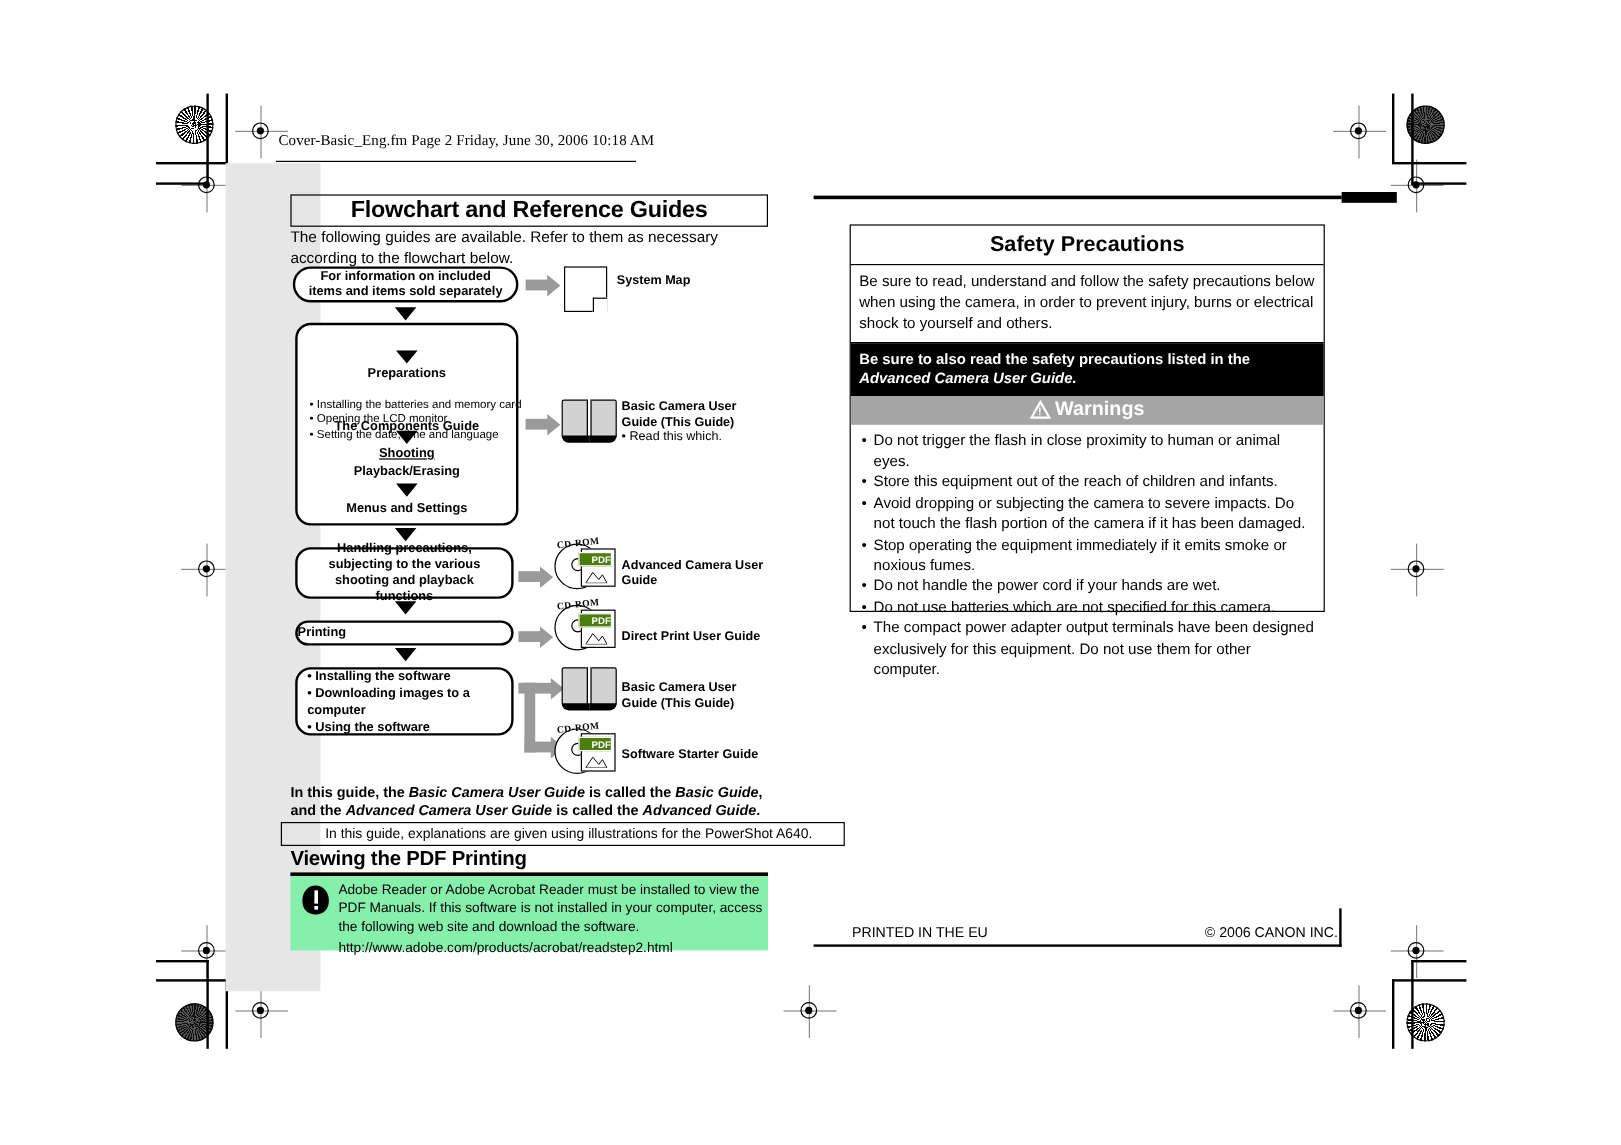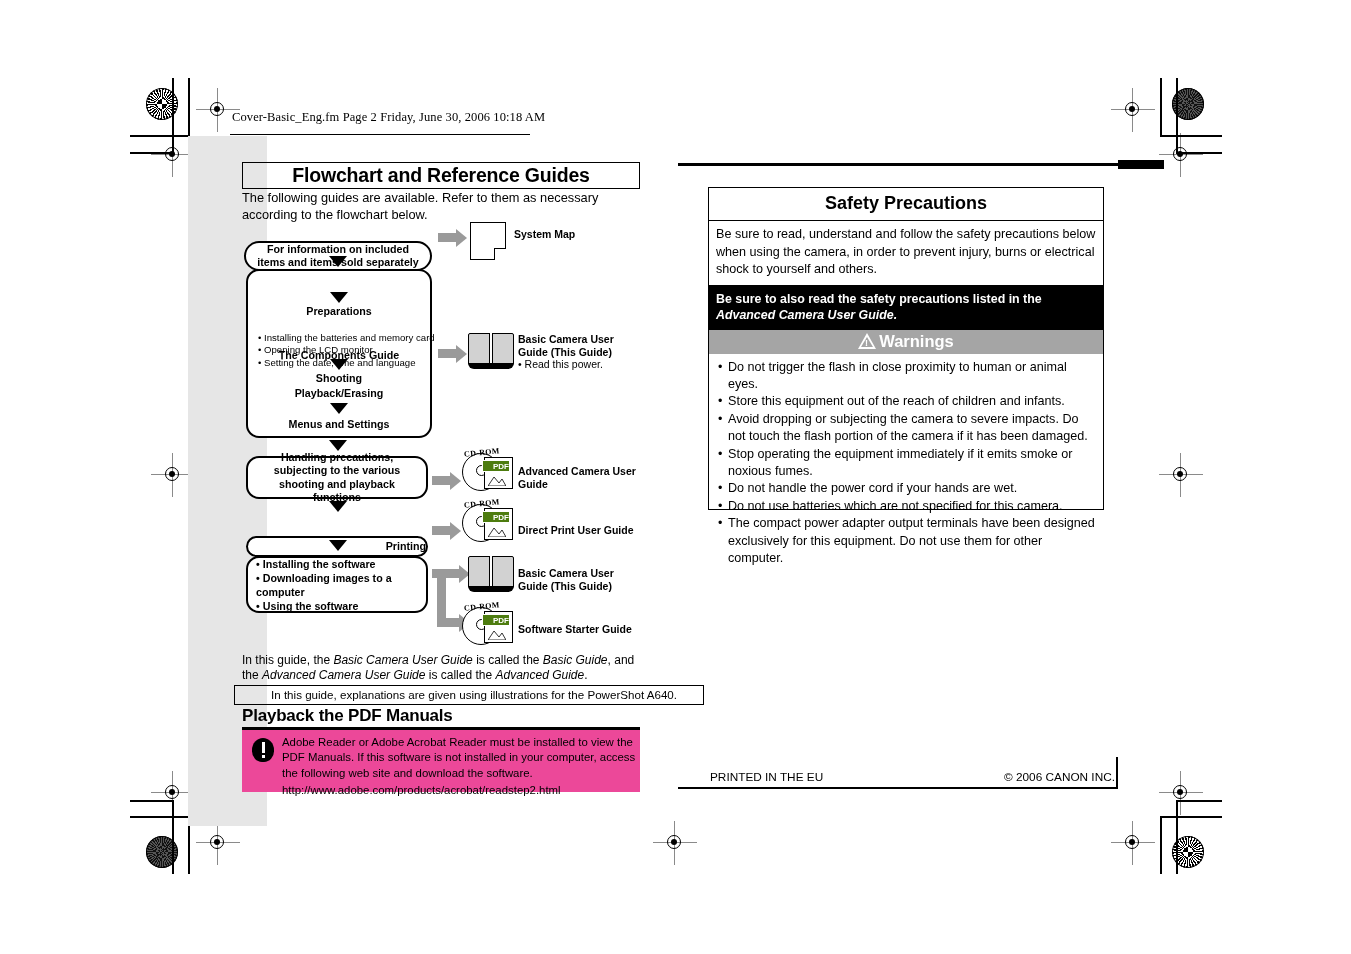--- a/index.html
+++ b/index.html
@@ -25,21 +25,21 @@
   .rule{position:absolute;background:#000;}
   .fmline{position:absolute;font-family:"Liberation Serif","DejaVu Serif",serif;
       font-size:12.5px;white-space:nowrap;letter-spacing:.1px;}
   
   .title-box{position:absolute;border:1.4px solid #000;box-sizing:border-box;
       display:flex;align-items:center;justify-content:center;}
   .title-box span{font-weight:bold;font-size:19.5px;letter-spacing:-.2px;}
   .intro{position:absolute;font-size:12.8px;line-height:16.5px;width:400px;}
   .node{position:absolute;box-sizing:border-box;border:2.6px solid #000;
       background:#fff;display:flex;flex-direction:column;justify-content:center;}
-  .node.pill{border-radius:22px;align-items:flex-end;margin-top:19px;}
+  .node.pill{border-radius:22px;align-items:flex-start;}
   .node.round{border-radius:13px;}
   .node .ntxt{font-size:10.7px;font-weight:bold;line-height:13.5px;text-align:center;}
   .bulletlist{font-size:9.6px;font-weight:normal;line-height:12.3px;padding:0 6px;}
   .bulletlist div{white-space:nowrap;}
   .biglist{font-size:10.7px;font-weight:bold;line-height:14px;padding:0 8px;}
   .dtri{position:absolute;width:0;height:0;border-left:9px solid transparent;
       border-right:9px solid transparent;border-top:11px solid #000;}
   .garrow{position:absolute;}
   .garrow .shaft{position:absolute;background:#9a9a9a;height:9px;left:0;top:4px;}
   .garrow .head{position:absolute;width:0;height:0;border-top:9px solid transparent;
@@ -81,21 +81,21 @@
       border:1.5px solid #fff;box-sizing:border-box;}
   .cdicon .mt{position:absolute;left:26px;top:26px;width:18px;height:11px;}
   .iconlabel{position:absolute;font-size:10.5px;font-weight:bold;line-height:12.6px;}
   .iconlabel .sub{font-weight:normal;}
   .para{position:absolute;font-size:12px;line-height:15.2px;}
   .para i{font-style:italic;}
   .boxline{position:absolute;border:1.2px solid #000;box-sizing:border-box;
       font-size:11.6px;padding:2px 4px;}
   .h2{position:absolute;font-size:17px;font-weight:bold;letter-spacing:-.2px;}
   .h2rule{position:absolute;height:2.6px;background:#000;}
-  .notebox{position:absolute;background:#ec4899;box-sizing:border-box;}
+  .notebox{position:absolute;background:#86efac;box-sizing:border-box;}
   .notebox .txt{position:absolute;left:40px;top:5px;font-size:11.4px;line-height:15.4px;width:358px;}
   .excl{position:absolute;left:10px;top:8px;width:22px;height:24px;background:#000;
       border-radius:50% 50% 45% 45%;}
   .excl:after{content:"";position:absolute;left:9.5px;top:4px;width:3px;height:11px;background:#fff;}
   .excl:before{content:"";position:absolute;left:9.5px;top:17px;width:3px;height:3px;background:#fff;}
   
   .sp-box{position:absolute;border:1.5px solid #000;box-sizing:border-box;background:#fff;}
   .sp-title{font-size:18px;font-weight:bold;text-align:center;padding:5px 0 6px;
       border-bottom:1.5px solid #000;}
   .sp-lead{font-size:12.6px;line-height:17.5px;padding:5px 7px 6px;border-bottom:1.5px solid #000;}
@@ -241,40 +241,40 @@
   <div class="ntxt" style="margin-top:4px;">The Components Guide</div>
 </div>
 <div class="dtri" style="left:330px;top:292px;"></div>
 <div class="ntxt" style="position:absolute;left:246px;top:305px;width:186px;text-align:center;font-size:10.7px;font-weight:bold;">Preparations</div>
 <div class="bulletlist" style="position:absolute;left:252px;top:320px;width:178px;margin-top:12px;">
   <div>• <span>Installing the batteries and memory card</span></div>
   <div>• <span>Opening the LCD monitor</span></div>
   <div>• <span>Setting the date, time and language</span></div>
 </div>
 <div class="dtri" style="left:330px;top:359px;"></div>
-<div class="ntxt" style="position:absolute;left:246px;top:372px;width:186px;text-align:center;font-size:10.7px;font-weight:bold;">Shooting</div>
+<div class="ntxt" style="position:absolute;left:246px;top:372px;width:186px;text-align:center;font-size:10.7px;font-weight:bold;text-decoration:underline;">Shooting</div>
 <div class="ntxt" style="position:absolute;left:246px;top:387px;width:186px;text-align:center;font-size:10.7px;font-weight:bold;">Playback/Erasing</div>
 <div class="dtri" style="left:330px;top:403px;"></div>
 <div class="ntxt" style="position:absolute;left:246px;top:418px;width:186px;text-align:center;font-size:10.7px;font-weight:bold;">Menus and Settings</div>
 
 <div class="garrow" style="left:438px;top:345px;width:30px;height:10px;">
   <div class="shaft" style="width:20px;"></div>
     <div class="head" style="left:18px;"></div>
 </div>
 <div class="bookicon" style="left:468px;top:333px;">
   <div class="half l"></div>
     <div class="half r"></div>
     <div class="spine"></div>
   <div class="botl"></div>
     <div class="botr"></div>
 </div>
 <div class="iconlabel" style="left:518px;top:333px;">
   <div>Basic Camera User</div>
   <div>Guide (This Guide)</div>
-  <div class="sub">• Read this power.</div>
+  <div class="sub">• Read this which.</div>
 </div>
 
 <div class="dtri" style="left:329px;top:440px;"></div>
 
 <div class="node round" style="left:246px;top:456px;width:182px;height:43px;align-items:center;">
   <div class="ntxt" style="padding:0 8px;">Handling precautions, subjecting to the various shooting and playback functions</div>
 </div>
 <div class="garrow" style="left:432px;top:472px;width:30px;height:10px;">
   <div class="shaft" style="width:20px;"></div>
     <div class="head" style="left:18px;"></div>
@@ -349,28 +349,28 @@
     <div class="hole"></div>
   <div class="cdlabel">CD-ROM</div>
   <div class="doc"></div>
   <svg class="mt" viewBox="0 0 18 11">
       <path d="M0 11 L6 2 L11 8 L14 4 L18 11 Z" fill="none" stroke="#000" stroke-width="0.8"></path>
     </svg>
   <div class="pdf">PDF</div>
 </div>
 <div class="iconlabel" style="left:518px;top:623px;">Software Starter Guide</div>
 
-<div class="para" style="left:242px;top:653px;width:398px;">
+<div class="para" style="left:242px;top:653px;width:398px;font-weight:bold;">
   <span>In this guide, the </span><i>Basic Camera User Guide</i><span> is called the </span><i>Basic Guide</i><span>, and</span>
   <span>the </span><i>Advanced Camera User Guide</i><span> is called the </span><i>Advanced Guide</i><span>.</span>
 </div>
 
 <div class="boxline" style="left:234px;top:685px;width:470px;height:20px;padding-left:36px;">In this guide, explanations are given using illustrations for the PowerShot A640.</div>
 
-<div class="h2" style="left:242px;top:706px;">Playback the PDF Manuals</div>
+<div class="h2" style="left:242px;top:706px;">Viewing the PDF Printing</div>
 <div class="h2rule" style="left:242px;top:727px;width:398px;"></div>
 
 <div class="notebox" style="left:242px;top:730px;width:398px;height:62px;">
   <div class="excl"></div>
   <div class="txt">
     <div>Adobe Reader or Adobe Acrobat Reader must be installed to view the PDF Manuals. If this software is not installed in your computer, access the following web site and download the software.</div>
     <div style="margin-top:2px;">http://www.adobe.com/products/acrobat/readstep2.html</div>
   </div>
 </div>
 

